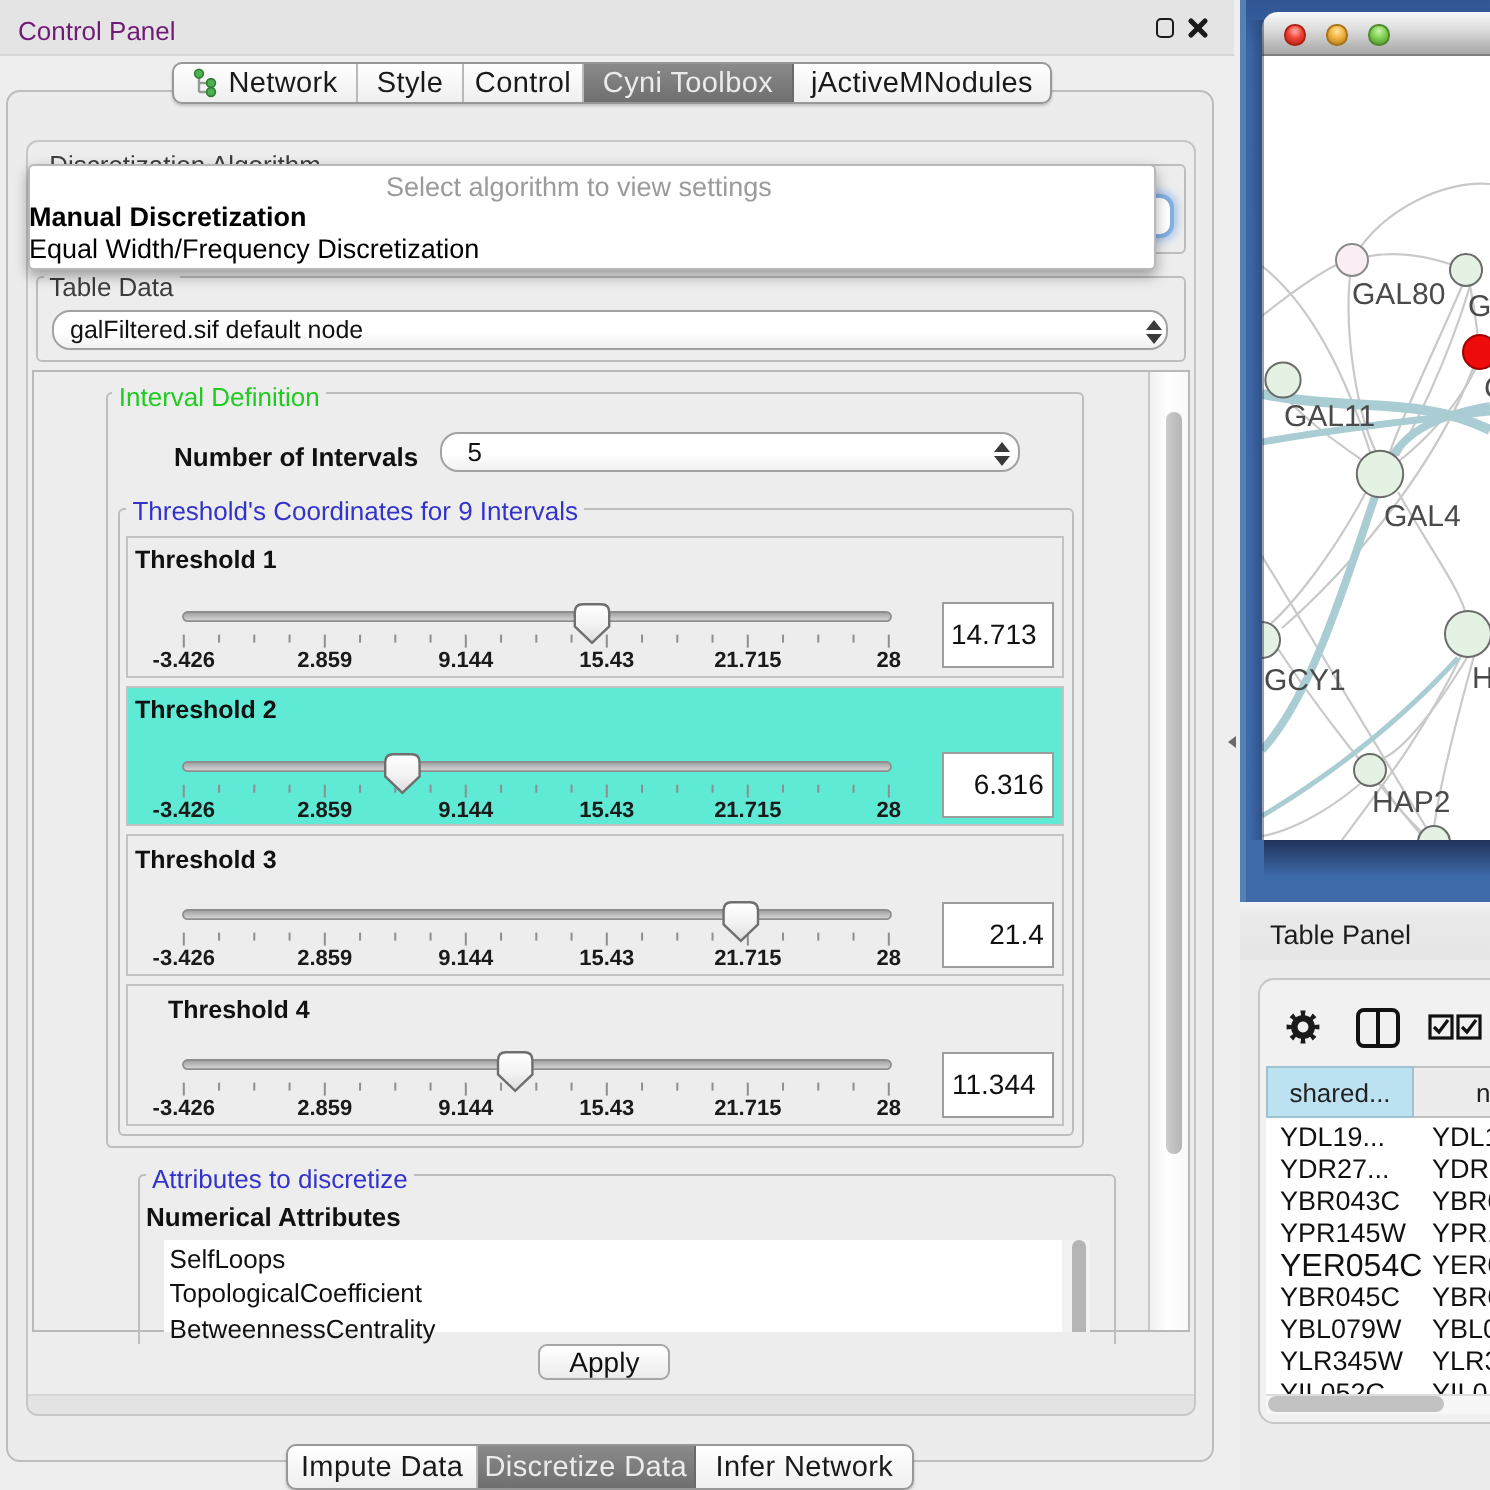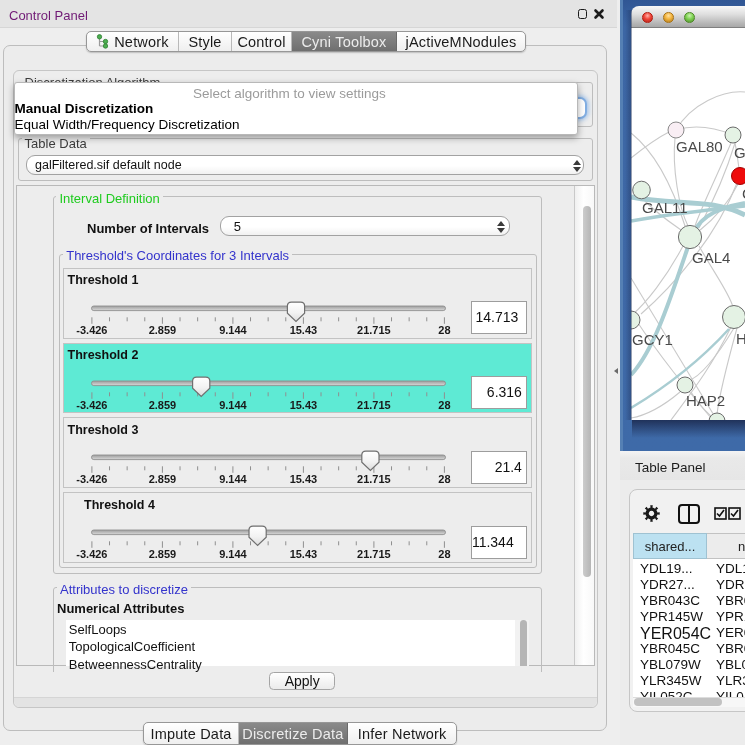--- a/index.html
+++ b/index.html
@@ -54,21 +54,21 @@
 <div class="abs" style="left:574.4px;top:185.8px;width:20px;height:479.6px;background:linear-gradient(90deg,#f0f0f0,#ffffff 45%,#f8f8f8);border-left:1px solid #c9c9c9"></div>
 <div class="abs" style="left:583px;top:206px;width:8px;height:371px;background:linear-gradient(90deg,#cccccc,#b5b5b5);border-radius:4px"></div>
 <div class="gb" style="left:52.7px;top:196.4px;width:489.4px;height:378.1px"></div>
 <div class="gt" style="left:56.4px;top:190.5px;color:#1ecb1e">Interval Definition</div>
 <div class="abs bold" style="left:87px;top:220.5px;font-size:13px;color:#111">Number of Intervals</div>
 <div class="combo" style="left:219.8px;top:215.7px;width:290px;height:20.5px">
       <span class="txt" style="left:13px">5</span>
       <span class="stepper" style="left:276px;top:4px"></span>
     </div>
 <div class="gb" style="left:58.9px;top:253.8px;width:477.8px;height:313.8px"></div>
-<div class="gt" style="left:63.2px;top:247.5px;color:#3333cc">Threshold's Coordinates for 3 Intervals</div>
+<div class="gt" style="left:63.2px;top:247.5px;color:#3333cc">Threshold's Coordinates for 9 Intervals</div>
 <div class="abs" style="left:63px;top:267.7px;width:469px;height:70.9px;border:1px solid #c3c3c3;background:#ededed">
       <div class="abs bold" style="left:3.5px;top:4.5px;font-size:12.5px;color:#111">Threshold 1</div>
       <svg width="440" height="70" viewBox="0 0 440 70" class="abs" style="left:-20px;top:0">
         <defs>
           <linearGradient id="tg1" x1="0" y1="0" x2="0" y2="1">
             <stop offset="0" stop-color="#ffffff"></stop>
             <stop offset="0.55" stop-color="#f2f2f2"></stop>
             <stop offset="1" stop-color="#dcdcdc"></stop>
           </linearGradient>
           <linearGradient id="tr1" x1="0" y1="0" x2="0" y2="1">
@@ -237,23 +237,23 @@
         <line x1="382.77" y1="48.3" x2="382.77" y2="52.3" stroke="#8f8f8f" stroke-width="1"></line>
         <line x1="400.40" y1="48.3" x2="400.40" y2="54.8" stroke="#8f8f8f" stroke-width="1"></line>
         <text x="47.9" y="64.7" font-size="11" font-weight="bold" fill="#1a1a1a" text-anchor="middle">-3.426</text>
         <text x="118.4" y="64.7" font-size="11" font-weight="bold" fill="#1a1a1a" text-anchor="middle">2.859</text>
         <text x="188.9" y="64.7" font-size="11" font-weight="bold" fill="#1a1a1a" text-anchor="middle">9.144</text>
         <text x="259.4" y="64.7" font-size="11" font-weight="bold" fill="#1a1a1a" text-anchor="middle">15.43</text>
         <text x="329.9" y="64.7" font-size="11" font-weight="bold" fill="#1a1a1a" text-anchor="middle">21.715</text>
         <text x="400.4" y="64.7" font-size="11" font-weight="bold" fill="#1a1a1a" text-anchor="middle">28</text>
         <path d="M205.0 44.2 L205.0 37.1 Q205.0 33.1 209.0 33.1 L218.2 33.1 Q222.2 33.1 222.2 37.1 L222.2 44.2 L213.6 52.4 Z" fill="url(#tg4)" stroke="#6f6f6f" stroke-width="1.2"></path>
       </svg>
-      <div class="abs" style="left:406.9px;top:32.5px;width:56px;height:33.3px;background:#fff;border:1px solid #9d9d9d;font-size:14px;color:#111;text-align:left;padding-right:4px;line-height:31px">11.344</div>
-    </div>
-<div class="abs" style="left:0;top:575px;width:570px;height:97px;overflow:hidden">
+      <div class="abs" style="left:406.9px;top:32.5px;width:56px;height:33.3px;background:#fff;border:1px solid #9d9d9d;font-size:14px;color:#111;text-align:center;padding-right:4px;line-height:31px">11.344</div>
+    </div>
+<div class="abs" style="left:16px;top:575px;width:570px;height:97px;overflow:hidden">
       <div class="gb" style="left:52.6px;top:11.8px;width:489.4px;height:90px"></div>
       <div class="gt" style="left:57px;top:7px;color:#3333cc">Attributes to discretize</div>
       <div class="abs bold" style="left:57px;top:26px;font-size:13px;color:#111">Numerical Attributes</div>
       <div class="abs" style="left:66px;top:45px;width:449px;height:46px;background:#fff"></div>
       <div class="abs" style="left:68.8px;top:47px;font-size:13px;color:#111">SelfLoops</div>
       <div class="abs" style="left:68.8px;top:64.3px;font-size:13px;color:#111">TopologicalCoefficient</div>
       <div class="abs" style="left:68.8px;top:81.6px;font-size:13px;color:#111">BetweennessCentrality</div>
       <div class="abs" style="left:515px;top:45px;width:14px;height:46px;background:#f2f2f2"></div>
       <div class="abs" style="left:519.7px;top:45px;width:7.8px;height:46px;background:#b5b5b5;border-radius:4px 4px 0 0"></div>
     </div>

